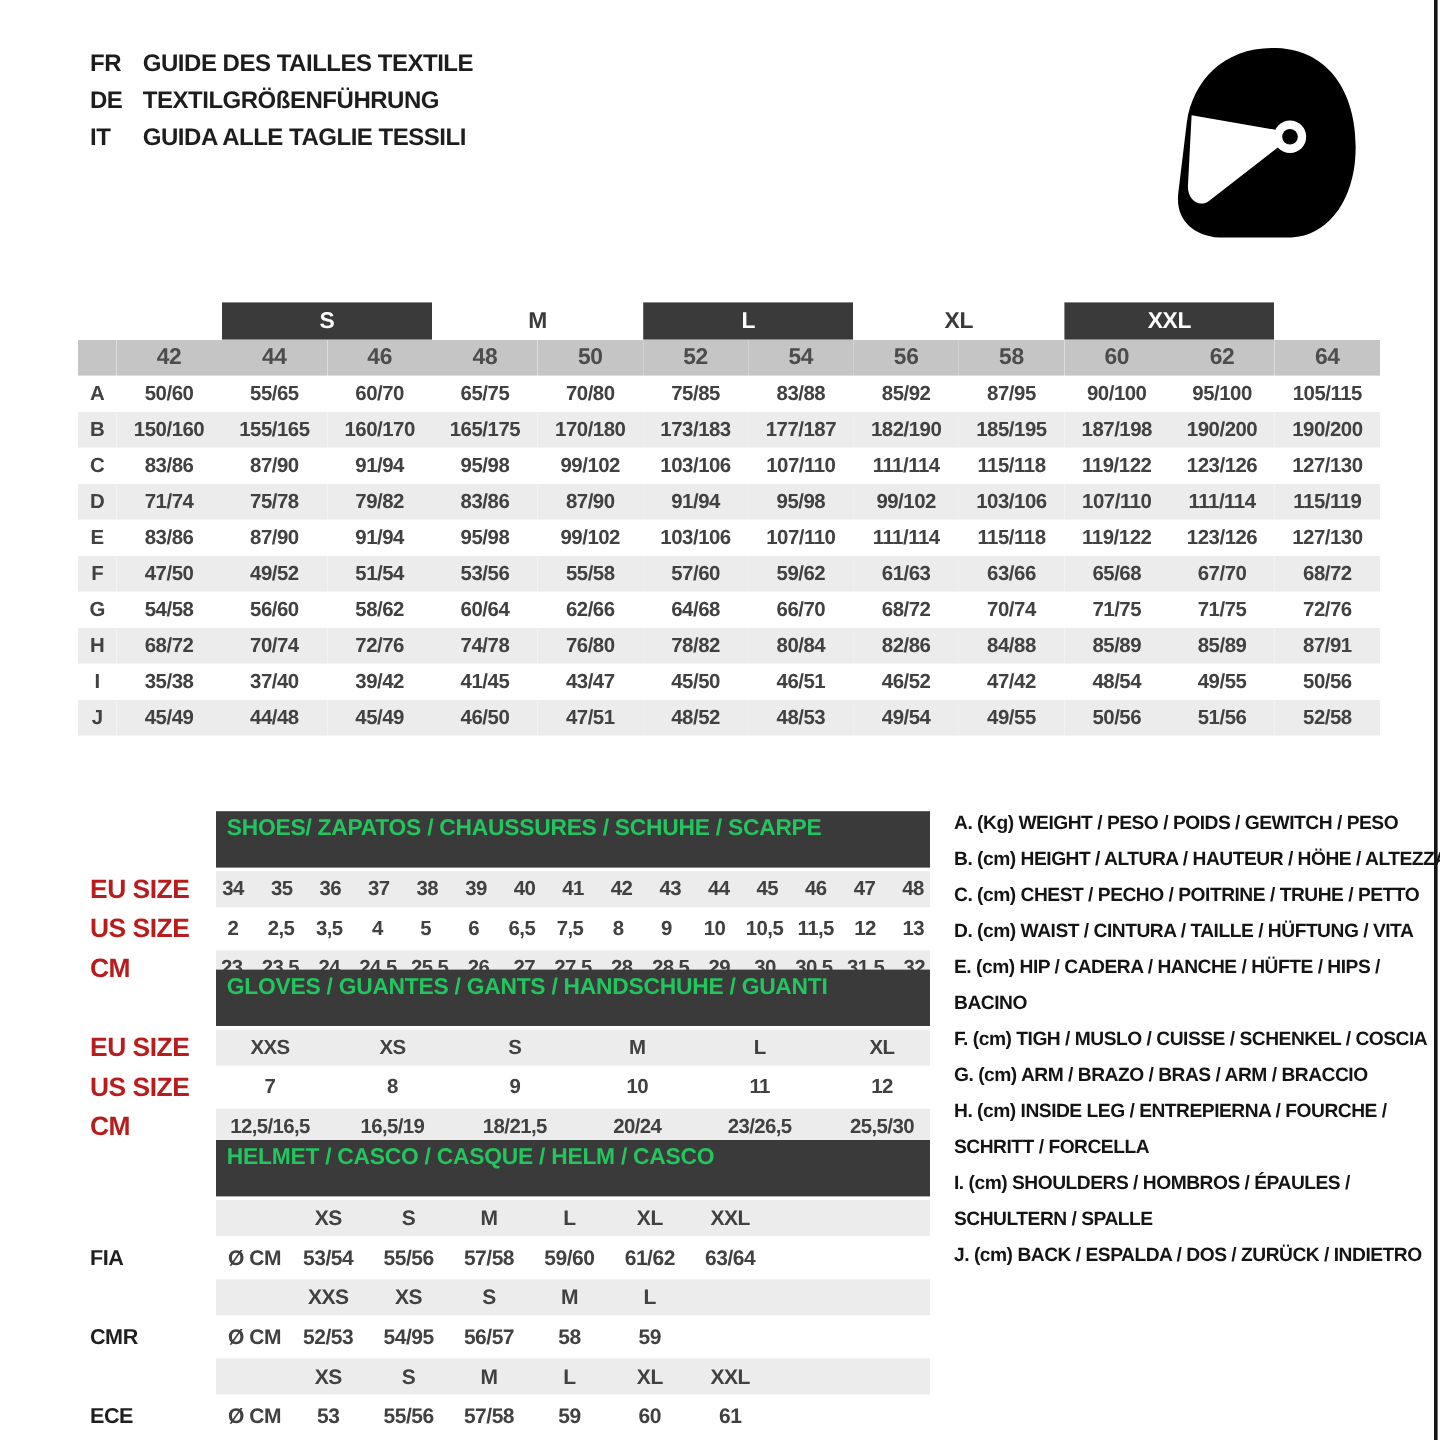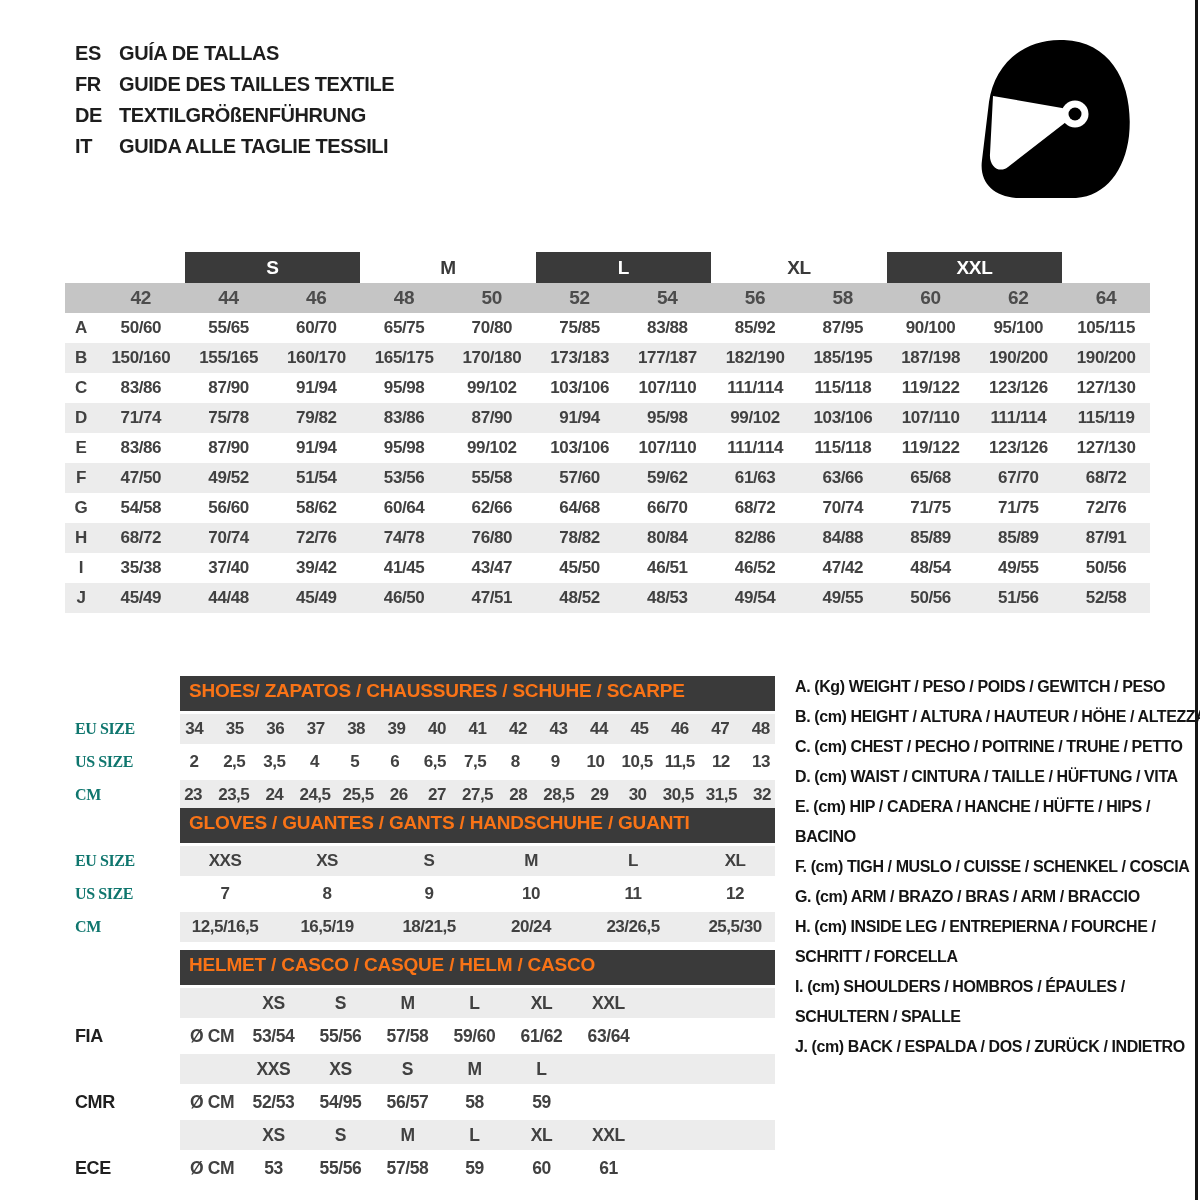--- a/index.html
+++ b/index.html
@@ -20,26 +20,26 @@
   .main-size-table td{text-align:center;white-space:nowrap;overflow:hidden;padding:0;}
   .main-size-table td.lab{width:32px;}
   .letters-row td{height:31px;font-size:19px;color:#3a3a3a;letter-spacing:-0.3px;}
   .letters-row td.boxed{background:#3a3a3a;color:#ffffff;}
   .band-row td{height:30px;background:#c5c5c5;font-size:19px;color:#4c4c4c;letter-spacing:-0.3px;}
   .mrow td{height:30px;font-size:17px;color:#414141;letter-spacing:-0.4px;}
   .mrow.shaded td{background:#ececec;}
 
   
   .sec{position:absolute;left:65px;}
-  .bar{margin-left:115px;width:595px;height:35px;background:#3a3a3a;color:#f97316;
+  .bar{margin-left:115px;width:595px;height:47px;background:#3a3a3a;color:#22c55e;
        font-size:19px;line-height:29px;padding-left:9px;box-sizing:border-box;
        letter-spacing:-0.2px;white-space:nowrap;}
   .srow{display:flex;height:30px;margin-top:3px;}
-  .slabel{width:115px;padding-left:10px;box-sizing:border-box;font-size:16px;line-height:30px;
-          color:#0f766e;letter-spacing:-0.4px;white-space:nowrap;font-family:Liberation Serif, serif;}
+  .slabel{width:115px;padding-left:10px;box-sizing:border-box;font-size:22px;line-height:30px;
+          color:#b91c1c;letter-spacing:-0.4px;white-space:nowrap;}
   .svals{width:595px;display:flex;gap:12px;}
   .svals.shaded{background:#ececec;}
   .scell{flex:1;text-align:center;line-height:30px;font-size:17px;color:#414141;
          letter-spacing:-0.5px;white-space:nowrap;}
   .gcell{width:90px;flex:none;}
   .gfill{flex:1;}
 
   
   .hrow{display:flex;height:30px;margin-top:3px;}
   .hrow.sizes{margin-left:115px;width:595px;background:#ececec;}
@@ -58,21 +58,20 @@
 
   
   .edge-line{position:absolute;right:2px;top:0;width:3px;height:1200px;background:#151515;}
 </style>
 </head>
 <body>
 
 <div class="page">
 
   <ul class="lang-list">
-    <li><span class="lang-code">ES</span><span>GUÍA DE TALLAS</span></li>
     <li><span class="lang-code">FR</span><span>GUIDE DES TAILLES TEXTILE</span></li>
     <li><span class="lang-code">DE</span><span>TEXTILGRÖßENFÜHRUNG</span></li>
     <li><span class="lang-code">IT</span><span>GUIDA ALLE TAGLIE TESSILI</span></li>
   </ul>
 
   <div class="helmet-logo">
     <svg width="162" height="168" viewBox="0 0 162 168" aria-hidden="true">
       <path d="M88 4 C 46 2 18 30 13 66 L 6 124 C 3 146 17 160 40 162 L 100 162 C 130 160 149 134 153 100 C 158 52 138 6 88 4 Z" fill="#000"></path>
       <path d="M17 60 L 86 72 C 93 74 96 81 90 86 L 32 131 C 23 138 13 130 14 118 Z" fill="#fff"></path>
       <circle cx="99" cy="78" r="13.5" fill="#fff"></circle>

